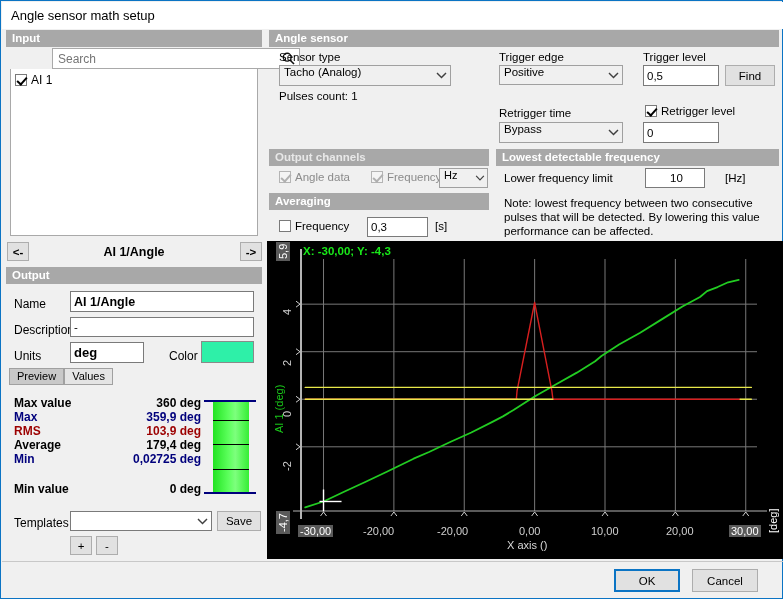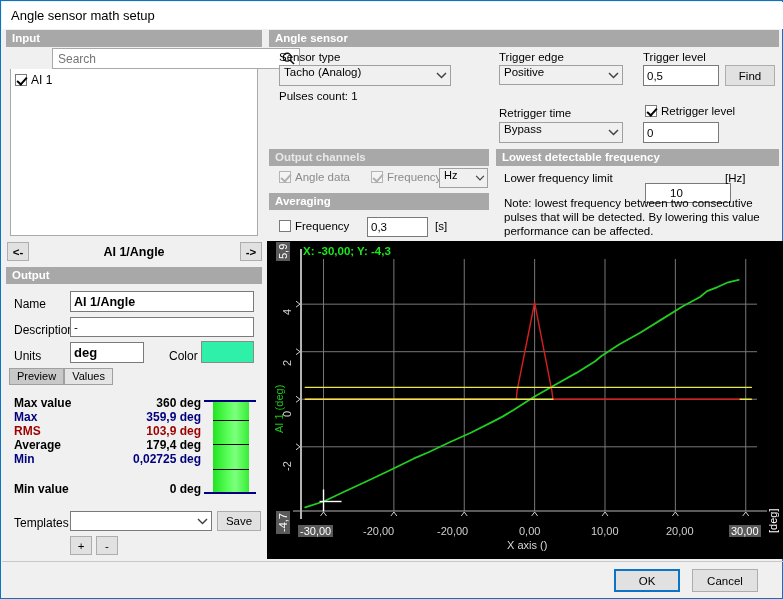--- a/index.html
+++ b/index.html
@@ -239,21 +239,21 @@
   <div class="grp-header" style="left:268px;top:192px;width:220px;">Averaging</div>
   <div class="cb" style="left:278px;top:219px;">
     <span class="box"></span>
     <span>Frequency</span>
   </div>
   <input class="txt" style="left: 366px; top: 216px; width: 61px; height: 20px;" value="0,3">
   <span class="lbl" style="left:434px;top:219px;">[s]</span>
 
   <div class="grp-header" style="left:495px;top:148px;width:283px;">Lowest detectable frequency</div>
   <span class="lbl" style="left:503px;top:171px;">Lower frequency limit</span>
-  <input class="txt" style="left: 644px; top: 182px; width: 86px; height: 20px; padding-left: 24px;" value="10">
+  <input class="txt" style="left: 644px; top: 167px; width: 60px; height: 20px; padding-left: 24px;" value="10">
   <span class="lbl" style="left:724px;top:171px;">[Hz]</span>
   <span class="lbl" style="left:503px;top:196px;">Note: lowest frequency between two consecutive</span>
   <span class="lbl" style="left:503px;top:210px;">pulses that will be detected. By lowering this value</span>
   <span class="lbl" style="left:503px;top:224px;">performance can be affected.</span>
 
   <div class="btn" style="left:6px;top:241px;width:22px;height:19px;font-weight:bold;">&lt;-</div>
   <div class="navtitle" style="left:30px;top:244px;width:206px;">AI 1/Angle</div>
   <div class="btn" style="left:239px;top:241px;width:22px;height:19px;font-weight:bold;">-&gt;</div>
 
   <div class="grp-header" style="left:5px;top:266px;width:256px;">Output</div>

